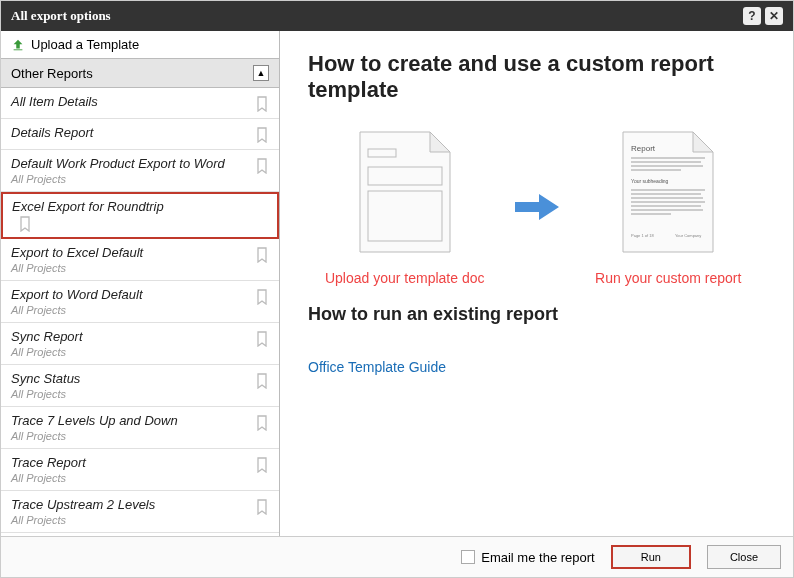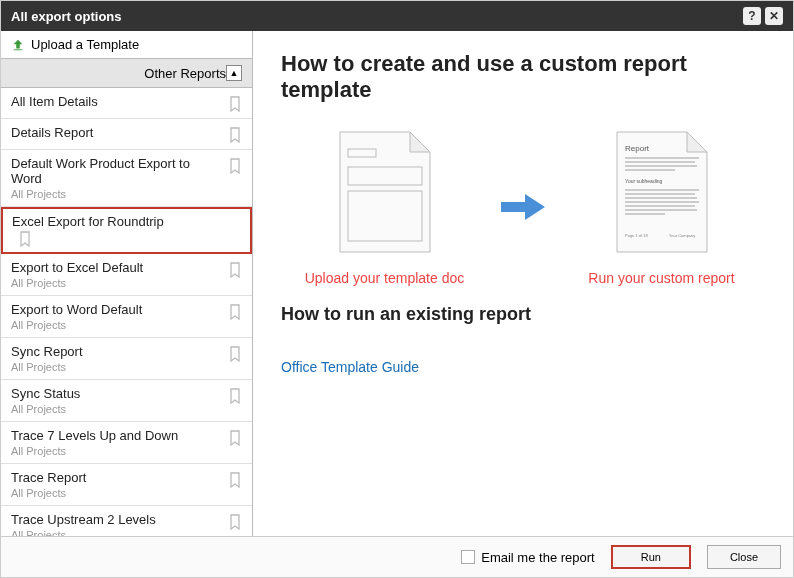--- a/index.html
+++ b/index.html
@@ -1,31 +1,31 @@
 <!DOCTYPE html>
 <html><head>
 <meta charset="utf-8">
 <style>
 * { box-sizing: border-box; margin: 0; padding: 0; }
 body { font-family: Arial, sans-serif; font-size: 13px; background: #fff; width: 794px; height: 578px; overflow: hidden; }
 .dialog { width: 794px; height: 578px; display: flex; flex-direction: column; border: 1px solid #ccc; }
 .titlebar { background: #333; color: #fff; padding: 6px 10px; font-weight: bold; font-size: 13px; display: flex; align-items: center; }
-.titlebar-title { flex: 1; }
+.titlebar-title { flex: 1; font-family: Liberation Serif, serif; }
 .titlebar-btn { width: 18px; height: 18px; background: #eee; color: #333; border-radius: 3px; margin-left: 4px; display: flex; align-items: center; justify-content: center; font-size: 12px; font-weight: bold; cursor: pointer; }
 .body { flex: 1; display: flex; overflow: hidden; }
-.sidebar { width: 252px; background: #f5f5f5; display: flex; flex-direction: column; border-right: 1px solid #bbb; }
+.sidebar { width: 279px; background: #f5f5f5; display: flex; flex-direction: column; border-right: 1px solid #bbb; }
 .upload-row { padding: 6px 10px; display: flex; align-items: center; gap: 6px; background: #fff; cursor: pointer; }
 .upload-icon { width: 14px; height: 14px; }
-.group-header { background: #e5e5e5; padding: 6px 10px; border-top: 1px solid #bbb; border-bottom: 1px solid #bbb; display: flex; align-items: center; cursor: pointer; text-align: right; }
+.group-header { background: #e5e5e5; padding: 6px 10px; border-top: 1px solid #bbb; border-bottom: 1px solid #bbb; display: flex; align-items: center; cursor: pointer; }
 .group-header-title { flex: 1; font-size: 13px; }
 .collapse-btn { width: 16px; height: 16px; border: 1px solid #888; background: #fff; display: flex; align-items: center; justify-content: center; font-size: 9px; }
 .report-list { flex: 1; overflow-y: auto; background: #fff; }
 .report-item { padding: 6px 10px; border-bottom: 1px solid #e0e0e0; display: flex; align-items: flex-start; cursor: pointer; }
 .report-item.highlight { border: 2px solid #c0392b; padding: 5px 9px; flex-direction: column; }
-.report-text { flex: 1; }
+.report-text { flex: 1; font-style: italic; }
 .report-name { font-size: 13px; color: #222; }
 .report-sub { font-size: 11px; color: #999; margin-top: 2px; }
 .bookmark { width: 14px; height: 16px; margin-left: 6px; flex-shrink: 0; margin-top: 2px; }
 .main { flex: 1; padding: 20px 28px; overflow-y: auto; }
 .main h1 { font-size: 22px; font-weight: bold; margin-bottom: 24px; color: #222; }
 .main h2 { font-size: 18px; font-weight: bold; margin: 18px 0 10px; color: #222; }
 .diagram-row { display: flex; align-items: center; justify-content: space-between; gap: 10px; margin-bottom: 10px; }
 .diagram-col { text-align: center; flex: 1; }
 .diagram-label { margin-top: 10px; color: #ef4444; font-size: 14px; }
 .arrow-col { flex: 0 0 50px; display: flex; justify-content: center; }

